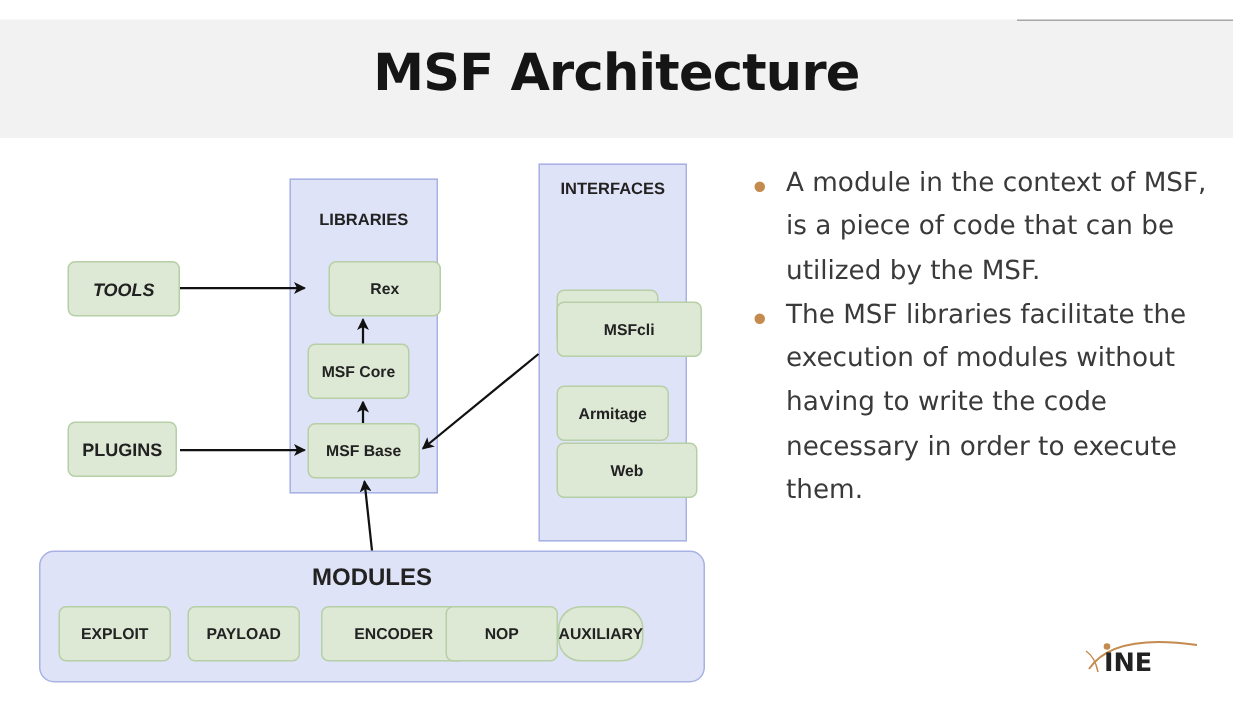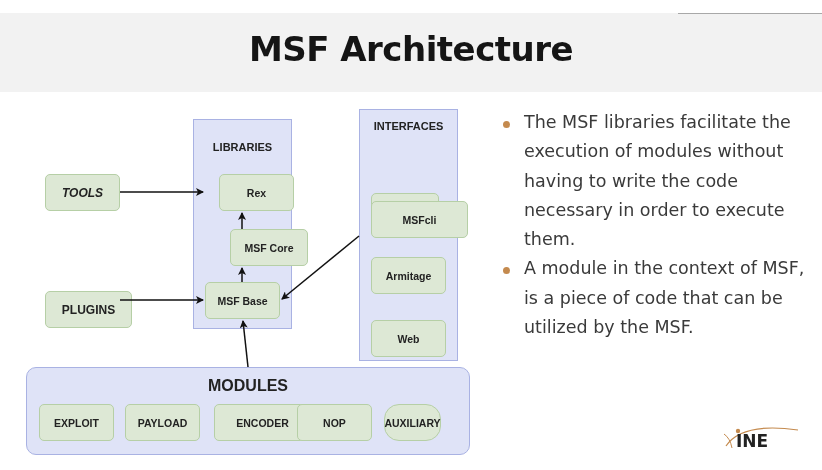--- a/index.html
+++ b/index.html
@@ -59,65 +59,65 @@
 
 <div class="panel" style="left:359px; top:109px; width:99px; height:252px;">
   <div class="panel-label" style="top:10px;">INTERFACES</div>
 </div>
 
 <div class="panel" style="left:26px; top:367px; width:444px; height:88px; border-radius:10px;">
   <div class="panel-label" style="top:9px; font-size:16px;">MODULES</div>
 </div>
 
 <div class="node large" style="left:45px; top:174px; width:75px; height:37px;font-style:italic;">TOOLS</div>
-<div class="node large" style="left:45px; top:291px; width:87px; height:37px;">PLUGINS</div>
+<div class="node large" style="left:45px; top:281px; width:73px; height:37px;">PLUGINS</div>
 
 <div class="node" style="left:219px; top:174px; width:75px; height:37px;">Rex</div>
-<div class="node" style="left:205px; top:229px; width:78px; height:37px;margin-left:25px;">MSF Core</div>
+<div class="node" style="left:205px; top:229px; width:68px; height:37px;">MSF Core</div>
 <div class="node" style="left:205px; top:282px; width:75px; height:37px;">MSF Base</div>
 
 <div class="node" style="left:371px; top:146px; width:68px; height:37px;margin-top:47px;">MSFconsole</div>
 <div class="node" style="left:371px; top:201px; width:97px; height:37px;">MSFcli</div>
 <div class="node" style="left:371px; top:257px; width:75px; height:37px;">Armitage</div>
-<div class="node" style="left:371px; top:320px; width:75px; height:37px;">Web</div>
+<div class="node" style="left:371px; top:295px; width:94px; height:37px;">Web</div>
 
 <div class="node" style="left:39px; top:404px; width:75px; height:37px;">EXPLOIT</div>
 <div class="node" style="left:125px; top:404px; width:75px; height:37px;">PAYLOAD</div>
 <div class="node" style="left:214px; top:404px; width:97px; height:37px;">ENCODER</div>
 <div class="node" style="left:297px; top:404px; width:75px; height:37px;">NOP</div>
-<div class="node" style="left:384px; top:404px; width:57px; height:37px;border-radius:15px;">AUXILIARY</div>
+<div class="node" style="left:372px; top:404px; width:57px; height:37px;border-radius:15px;">AUXILIARY</div>
 
 <svg class="arrows" width="822" height="470">
   <defs>
     <marker id="ah" markerWidth="8" markerHeight="8" refX="7" refY="4" orient="auto" markerUnits="userSpaceOnUse">
       <path d="M0,0 L8,4 L0,8 L2,4 Z" fill="#111"></path>
     </marker>
   </defs>
   <line x1="120" y1="192" x2="203" y2="192" stroke="#111" stroke-width="1.5" marker-end="url(#ah)"></line>
   <line x1="120" y1="300" x2="203" y2="300" stroke="#111" stroke-width="1.5" marker-end="url(#ah)"></line>
   <line x1="242" y1="229" x2="242" y2="213" stroke="#111" stroke-width="1.5" marker-end="url(#ah)"></line>
   <line x1="242" y1="282" x2="242" y2="268" stroke="#111" stroke-width="1.5" marker-end="url(#ah)"></line>
   <line x1="248" y1="367" x2="243" y2="321" stroke="#111" stroke-width="1.5" marker-end="url(#ah)"></line>
   <line x1="359" y1="236" x2="282" y2="299" stroke="#111" stroke-width="1.5" marker-end="url(#ah)"></line>
 </svg>
 
 <ul class="bullets">
   <li>
     <span class="bullet-dot"></span>
+    <span>A module in the context of MSF,</span><br>
+    <span>is a piece of code that can be</span><br>
+    <span>utilized by the MSF.</span>
+  </li>
+  <li>
+    <span class="bullet-dot"></span>
     <span>The MSF libraries facilitate the</span><br>
     <span>execution of modules without</span><br>
     <span>having to write the code</span><br>
     <span>necessary in order to execute</span><br>
     <span>them.</span>
-  </li>
-  <li>
-    <span class="bullet-dot"></span>
-    <span>A module in the context of MSF,</span><br>
-    <span>is a piece of code that can be</span><br>
-    <span>utilized by the MSF.</span>
   </li>
 </ul>
 
 <svg class="logo" viewBox="0 0 80 32">
   <path d="M4,26 Q20,2 76,10" fill="none" stroke="#c48a4e" stroke-width="1.2"></path>
   <path d="M2,14 Q8,18 10,28" fill="none" stroke="#c48a4e" stroke-width="1"></path>
   <circle cx="16" cy="11" r="2.2" fill="#c48a4e"></circle>
   <text x="14" y="27" font-family="DejaVu Sans, sans-serif" font-weight="bold" font-size="17" fill="#222">INE</text>
 </svg>
 

